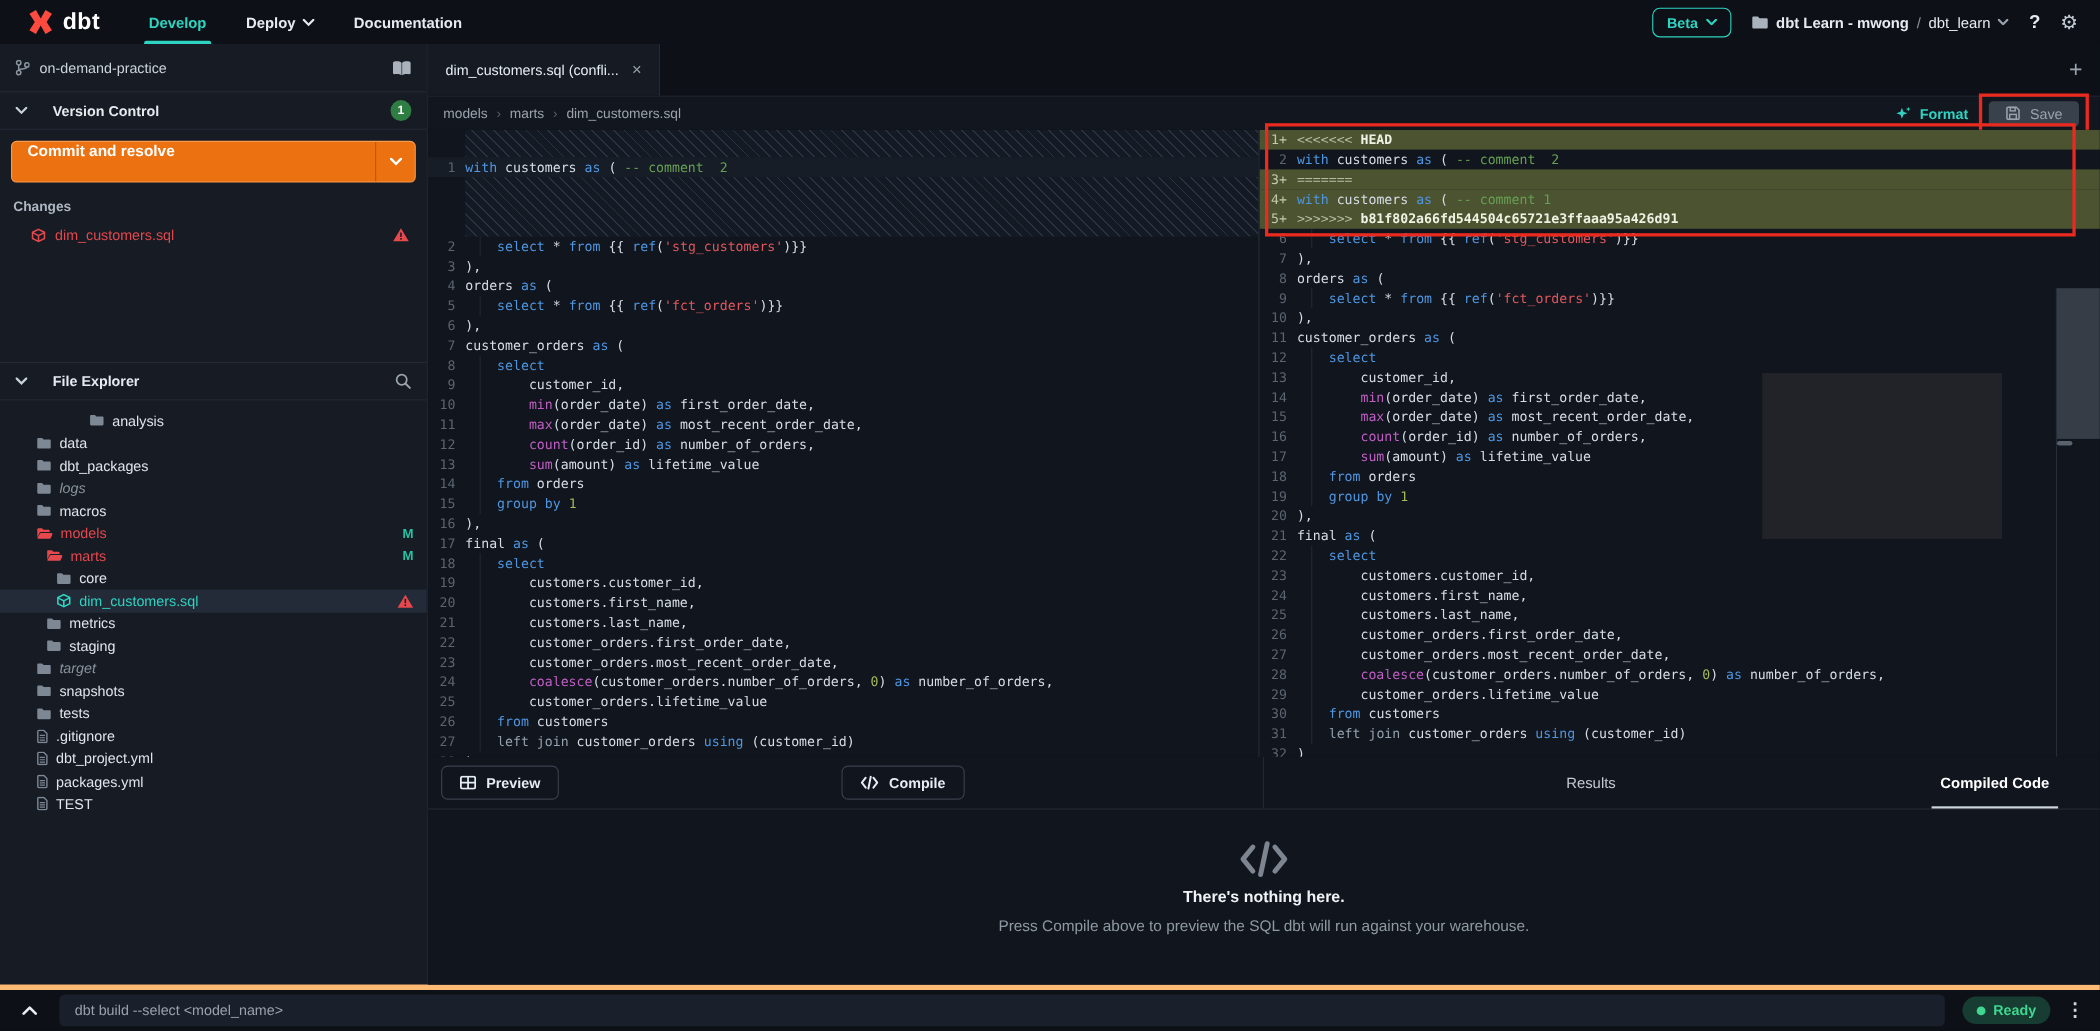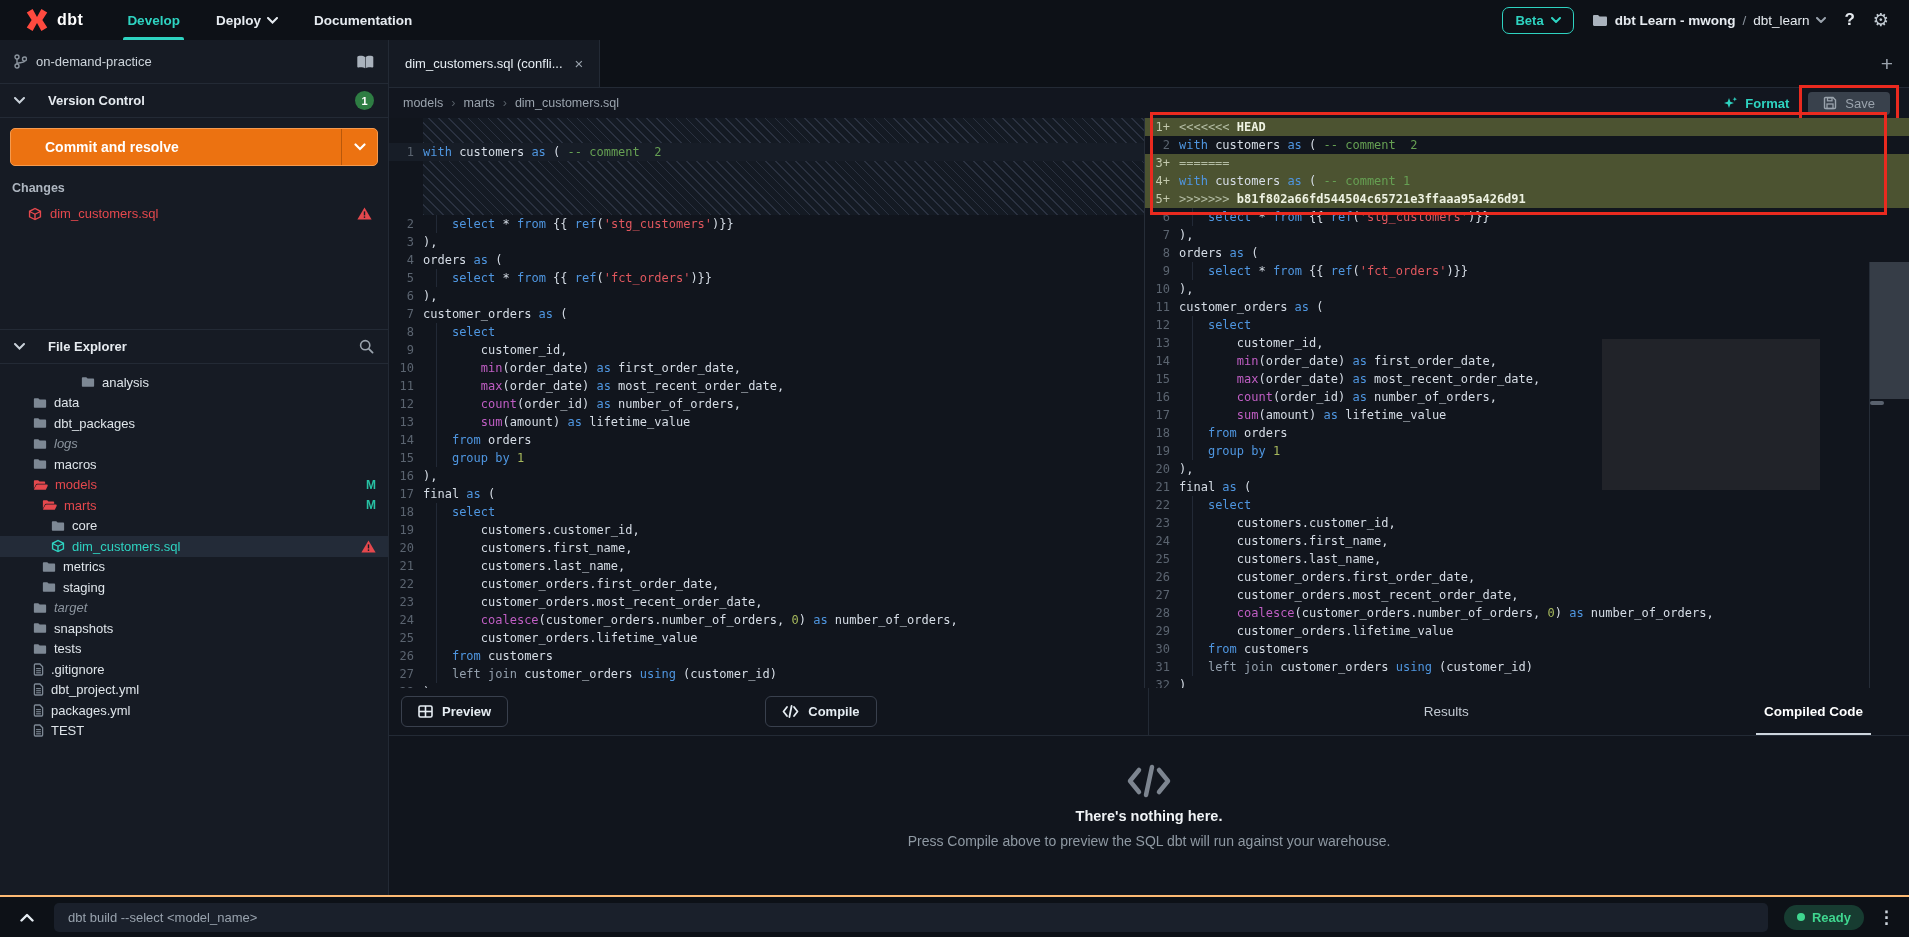--- a/index.html
+++ b/index.html
@@ -3,21 +3,21 @@
 <meta charset="utf-8">
 <style>
   * { margin:0; padding:0; box-sizing:border-box; }
   html,body { width:1909px; height:937px; overflow:hidden; background:#0d1117;
     font-family:"Liberation Sans", sans-serif; color:#d6dde6; }
   .app { display:flex; flex-direction:column; width:1909px; height:937px; }
 
   
   .topnav { height:40px; background:#0d1117; display:flex; align-items:stretch; flex:none; }
   .logo { display:flex; align-items:center; gap:7px; padding:0 26px 0 24px; }
-  .logo-text { font-weight:bold; font-size:16px; color:#fff; letter-spacing:.5px; }
+  .logo-text { font-weight:bold; font-size:21px; color:#fff; letter-spacing:.5px; }
   .navlink { display:flex; align-items:center; gap:6px; padding:0 18px; font-size:13.5px;
     font-weight:bold; color:#e6ebf0; position:relative; cursor:pointer; }
   .navlink.active { color:#2ed3c1; }
   .navlink.active::after { content:''; position:absolute; left:14px; right:14px; bottom:0;
     height:3px; background:#2ed3c1; border-radius:2px 2px 0 0; }
   .topnav-right { margin-left:auto; display:flex; align-items:center; gap:18px; padding-right:20px; }
   .beta-btn { display:flex; align-items:center; gap:7px; border:1.5px solid #2ed3c1; color:#2ed3c1;
     font-weight:bold; font-size:13px; border-radius:7px; padding:5px 12px; cursor:pointer; }
   .account { display:flex; align-items:center; gap:7px; font-size:13.5px; color:#e6ebf0; cursor:pointer; }
   .account .proj { font-weight:bold; }
@@ -34,22 +34,22 @@
   .branch-row { height:44px; display:flex; align-items:center; gap:9px; padding:0 14px;
     border-bottom:1px solid #232a35; color:#cdd4db; }
   .branch-row .grow { flex:1; }
   .sec-head { height:34px; display:flex; align-items:center; gap:23px; padding:0 14px;
     border-bottom:1px solid #232a35; font-weight:bold; color:#e6ebf0; }
   .sec-head .grow { flex:1; }
   .count-badge { width:19px; height:19px; border-radius:50%; background:#2e7d43; color:#fff;
     font-size:11px; font-weight:bold; display:flex; align-items:center; justify-content:center; }
   .vc-body { height:212px; border-bottom:1px solid #232a35; padding:10px; }
   .commit-btn { width:100%; height:38px; background:#ec7211; border:1px solid #f59a4e;
-    border-radius:5px; display:flex; align-items:center; color:#fff; font-weight:bold;
-    font-size:14px; cursor:pointer;padding-left:20px; }
+    border-radius:5px; display:flex; align-items:flex-start; color:#fff; font-weight:bold;
+    font-size:14px; cursor:pointer; }
   .commit-btn .lbl { padding-left:14px; flex:1; text-align:left; }
   .commit-btn .drop { width:36px; display:flex; align-items:center; justify-content:center;
     border-left:1px solid rgba(90,40,0,.35); align-self:stretch; }
   .changes-label { margin:15px 0 8px 2px; font-weight:bold; font-size:12.5px; color:#aeb6c0; }
   .changed-file { display:flex; align-items:center; gap:8px; padding:3px 6px 3px 18px;
     color:#e5484d; cursor:pointer; }
   .changed-file .grow { flex:1; }
   .tree { padding-top:8px; overflow:hidden; flex:1; }
   .trow { height:20.5px; display:flex; align-items:center; gap:7px; cursor:pointer;
     color:#dfe5ea; padding-right:12px; }
@@ -122,21 +122,21 @@
     display:flex; align-items:center; position:relative; cursor:pointer; }
   .ptab.active { color:#fff; font-weight:bold; }
   .ptab.active::after { content:''; position:absolute; left:-4px; right:-4px; bottom:0;
     height:2px; background:#cdd5dd; }
   .panel-body { flex:1; display:flex; flex-direction:column; align-items:center; padding-top:28px; }
   .empty-icon { color:#7d8590; margin-bottom:10px; }
   .empty-title { font-weight:bold; font-size:14.5px; color:#f0f3f6; margin-bottom:9px; }
   .empty-sub { font-size:14px; color:#8f99a3; }
 
   
-  .statusbar { height:42px; background:#0d1117; border-top:2px solid #fdba74;
+  .statusbar { height:42px; background:#0d1117; border-top:5px solid #fdba74;
     display:flex; align-items:center; padding:0 14px 0 0; flex:none; }
   .chev-up { width:54px; display:flex; align-items:center; justify-content:center; cursor:pointer; }
   .cmd-input { flex:1; height:29px; background:#1a202b; border:none; border-radius:5px;
     color:#cdd4db; font-size:13px; padding:0 14px; outline:none; margin-right:16px; }
   .cmd-input::placeholder { color:#98a2ad; }
   .ready-pill { display:flex; align-items:center; gap:7px; background:#173c31; color:#3fd68f;
     font-size:13px; font-weight:bold; border-radius:13px; padding:5px 13px; margin-right:14px; }
   .ready-dot { width:8px; height:8px; border-radius:50%; background:#3fd68f; }
   .kebab { color:#cdd5dd; font-size:17px; font-weight:bold; cursor:pointer; letter-spacing:0; }
 </style>

